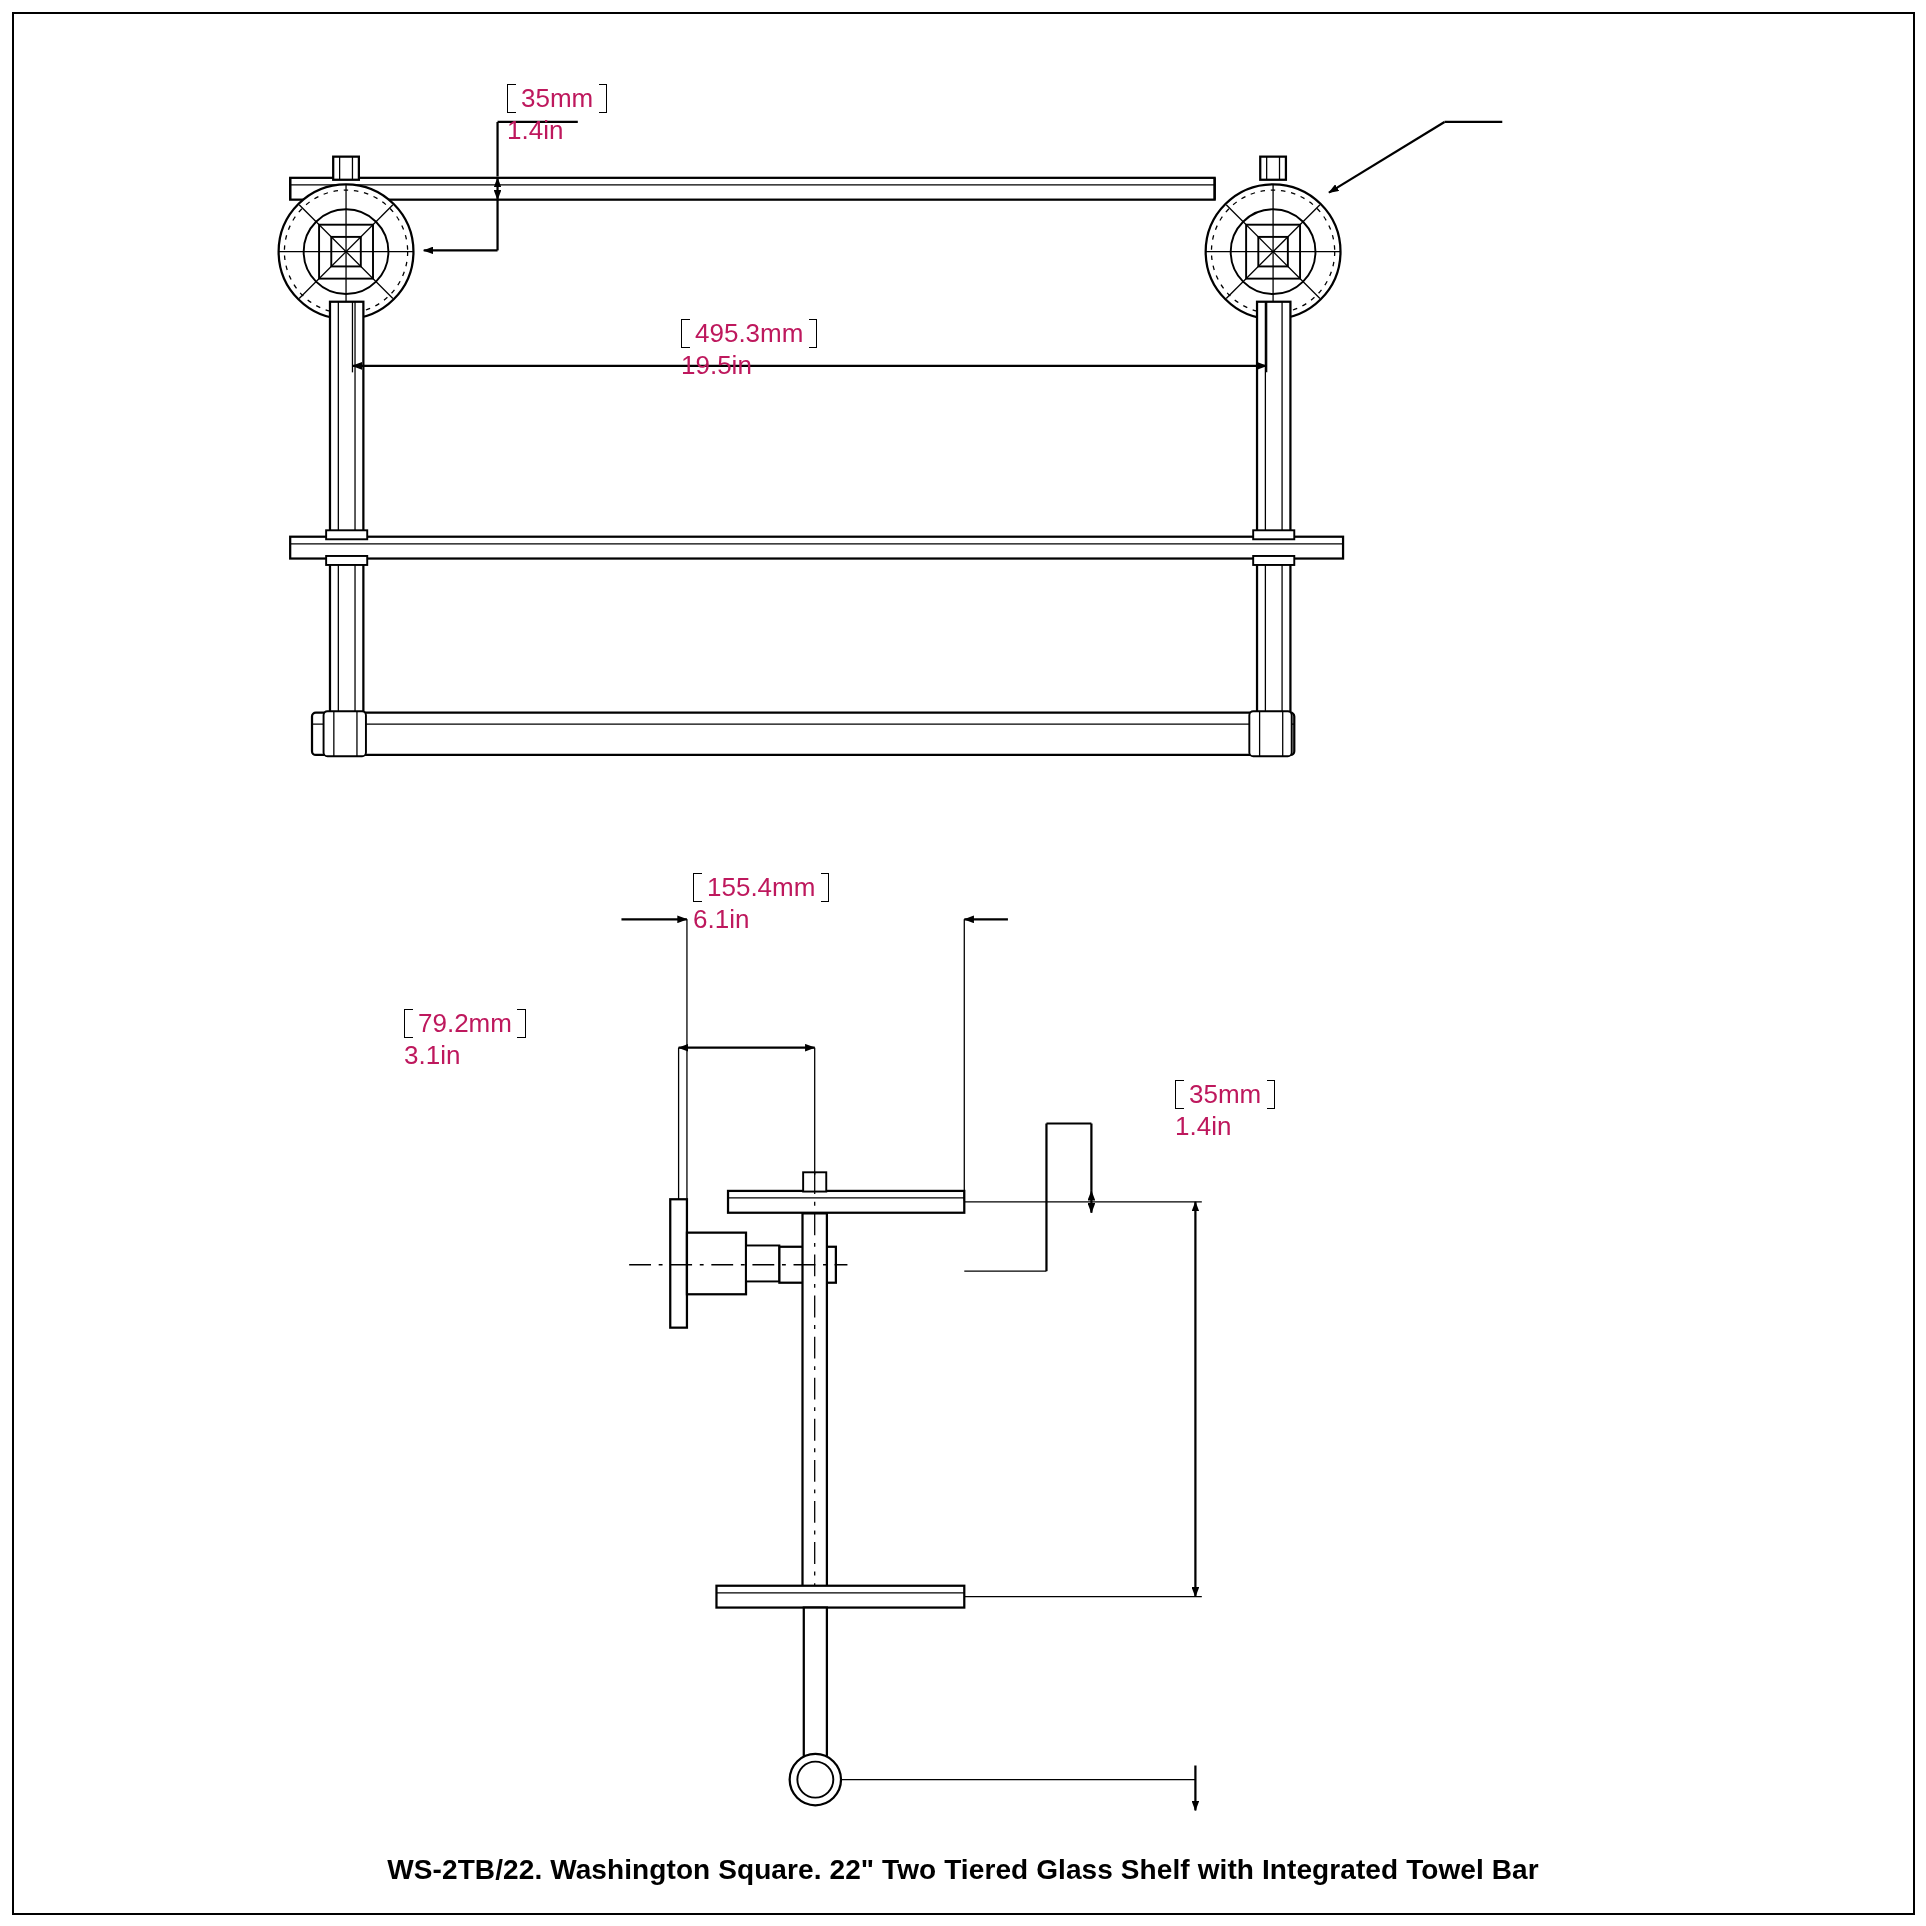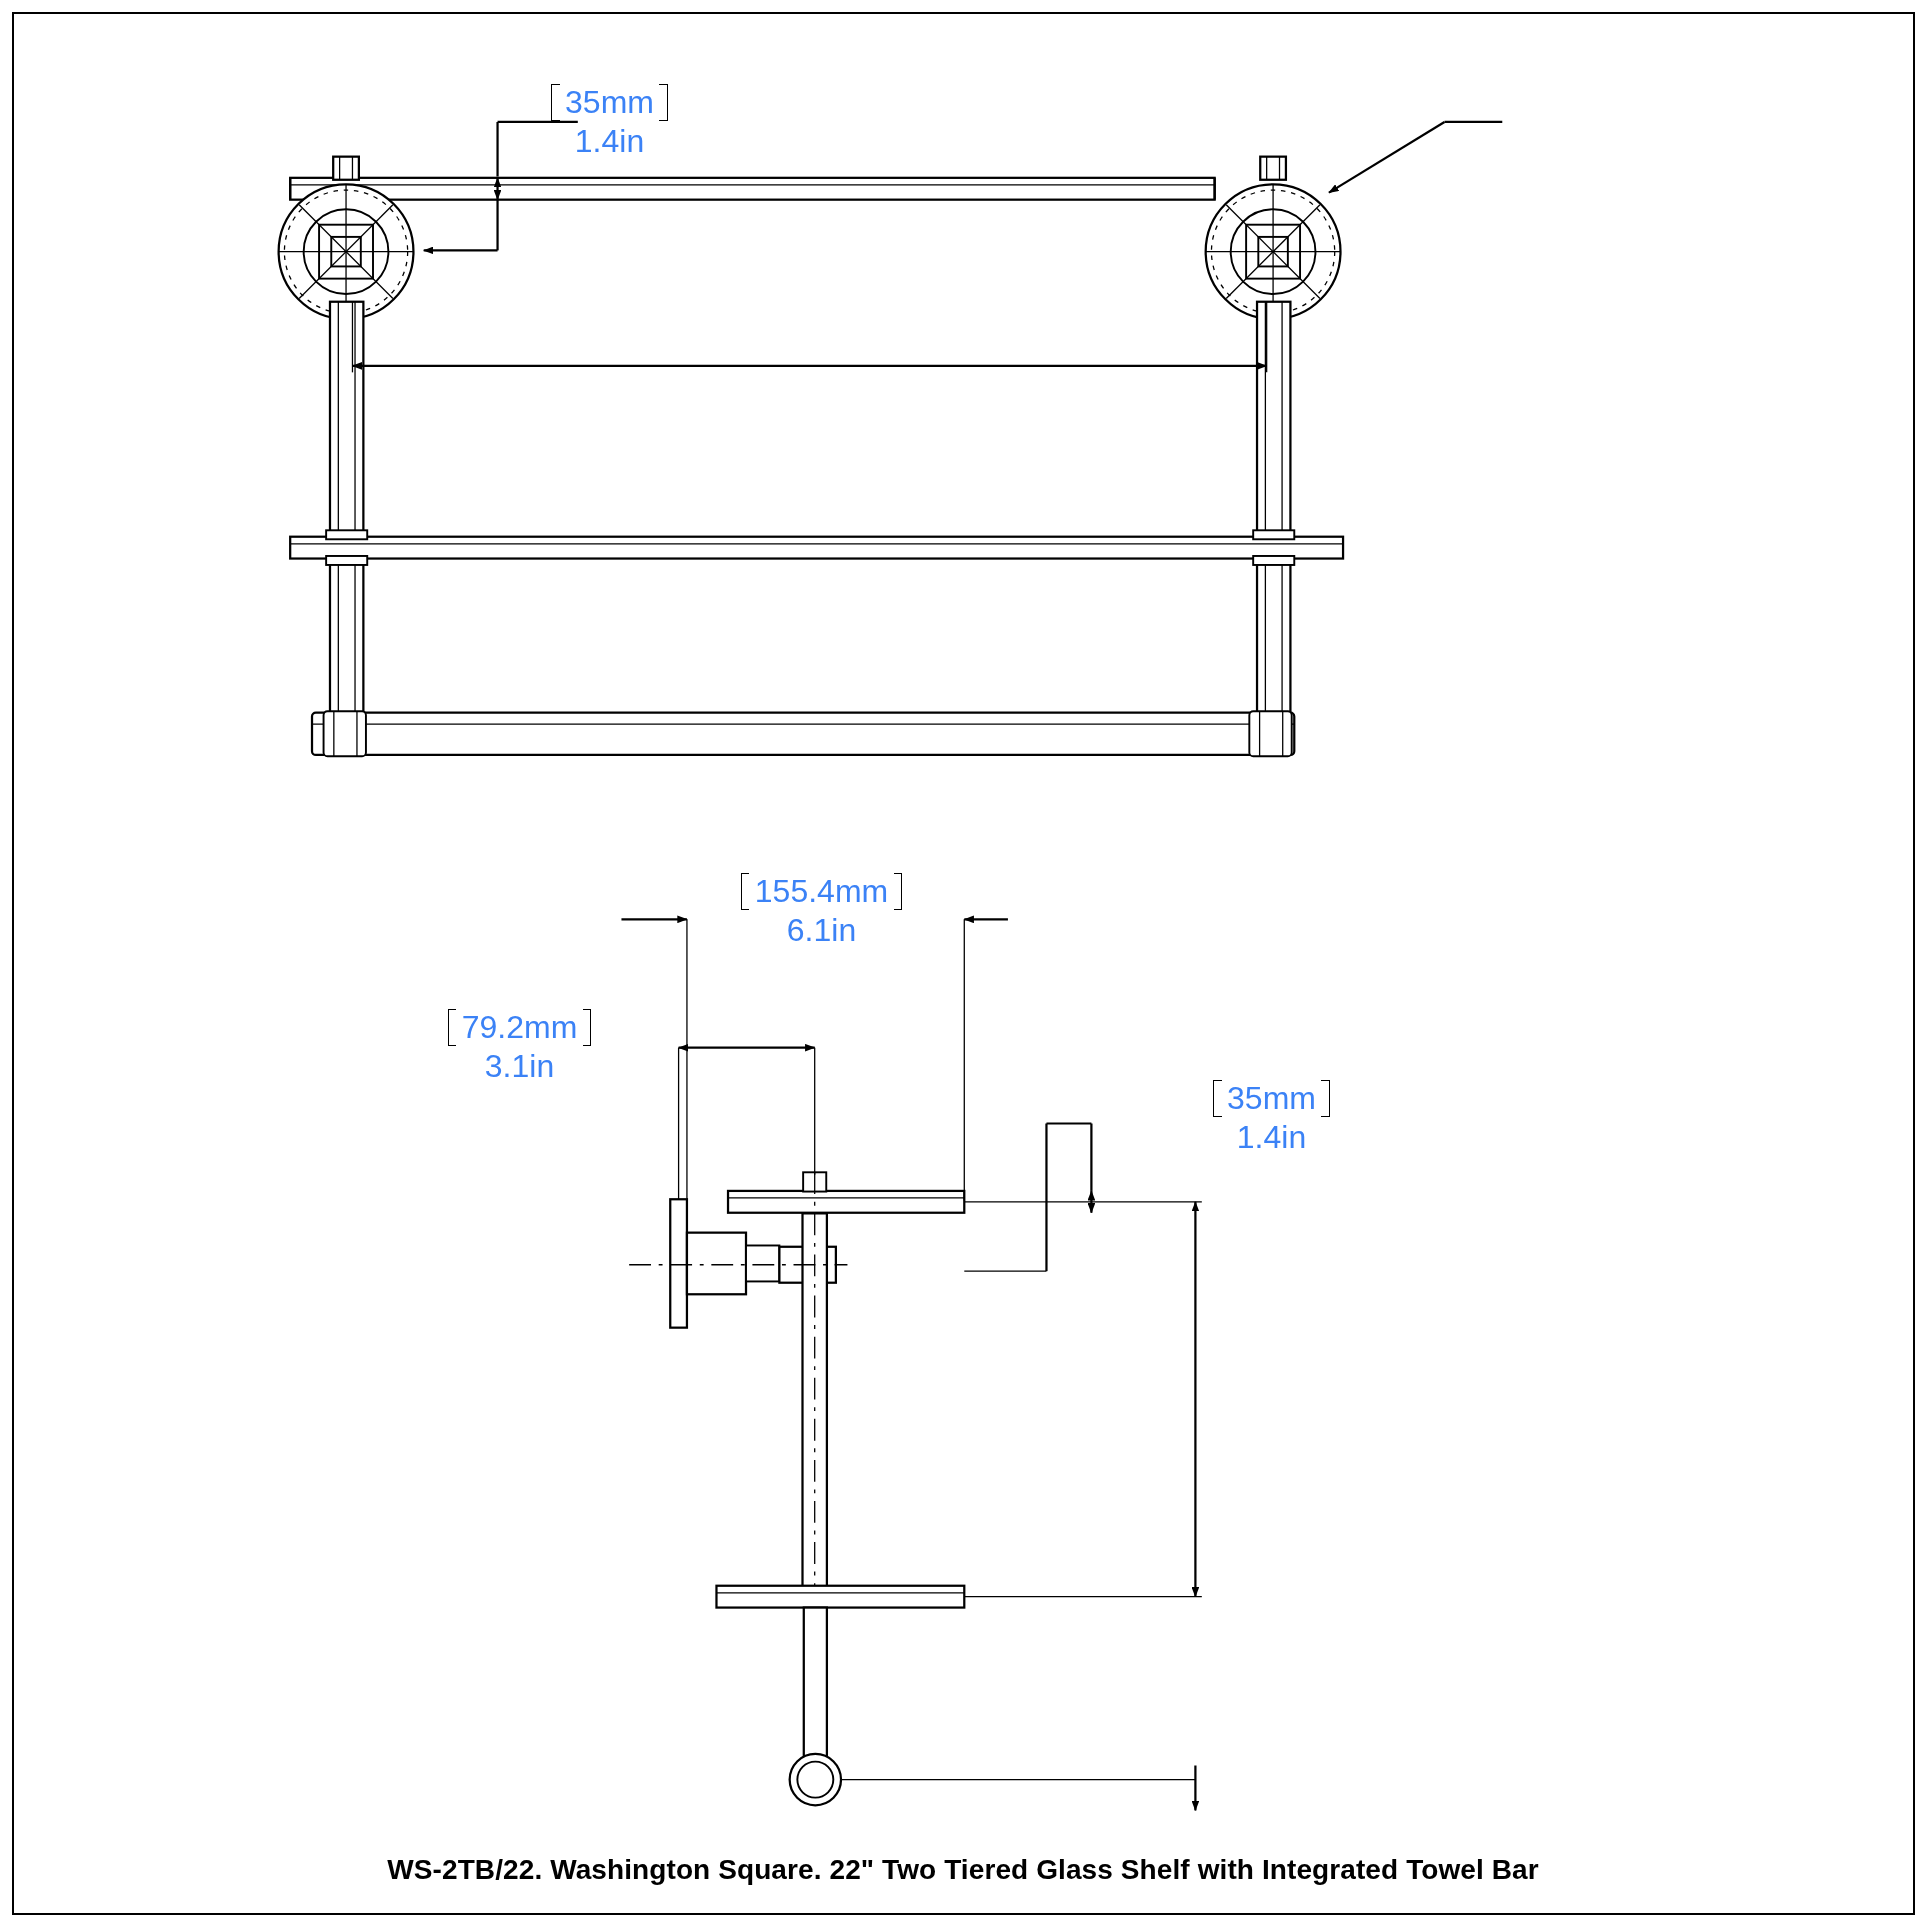--- a/index.html
+++ b/index.html
@@ -31,25 +31,24 @@
     box-sizing: border-box;
   }
   svg.drawing {
     position: absolute;
     left: 0; top: 0;
     width: 1926px;
     height: 1926px;
   }
   .dim-text {
     position: absolute;
-    text-align: center;
-    font-size: 32px;
+    font-size: 26px;
     line-height: 1.22;
     white-space: nowrap;
-    color: #3b82f6;
+    color: #be185d;
   }
   .dim-text .bracketed {
     display: inline-block;
     position: relative;
     padding: 0 14px;
   }
   .dim-text .bracketed::before,
   .dim-text .bracketed::after {
     content: "";
     position: absolute;
@@ -229,20 +228,24 @@
       <line x1="1310" y1="2772" x2="1862" y2="2772" stroke-width="2"></line>
     </g>
   </svg>
 
   <div class="dim-text" style="left:507px; top:83px; width:205px;">
     <span class="bracketed">35mm</span>
     <span class="sub">1.4in</span>
   </div>
 
 
+  <div class="dim-text" style="left:681px; top:318px; width:257px;">
+    <span class="bracketed">495.3mm</span>
+    <span class="sub">19.5in</span>
+  </div>
 
   <div class="dim-text" style="left:693px; top:872px; width:257px;">
     <span class="bracketed">155.4mm</span>
     <span class="sub">6.1in</span>
   </div>
 
   <div class="dim-text" style="left:404px; top:1008px; width:231px;">
     <span class="bracketed">79.2mm</span>
     <span class="sub">3.1in</span>
   </div>

